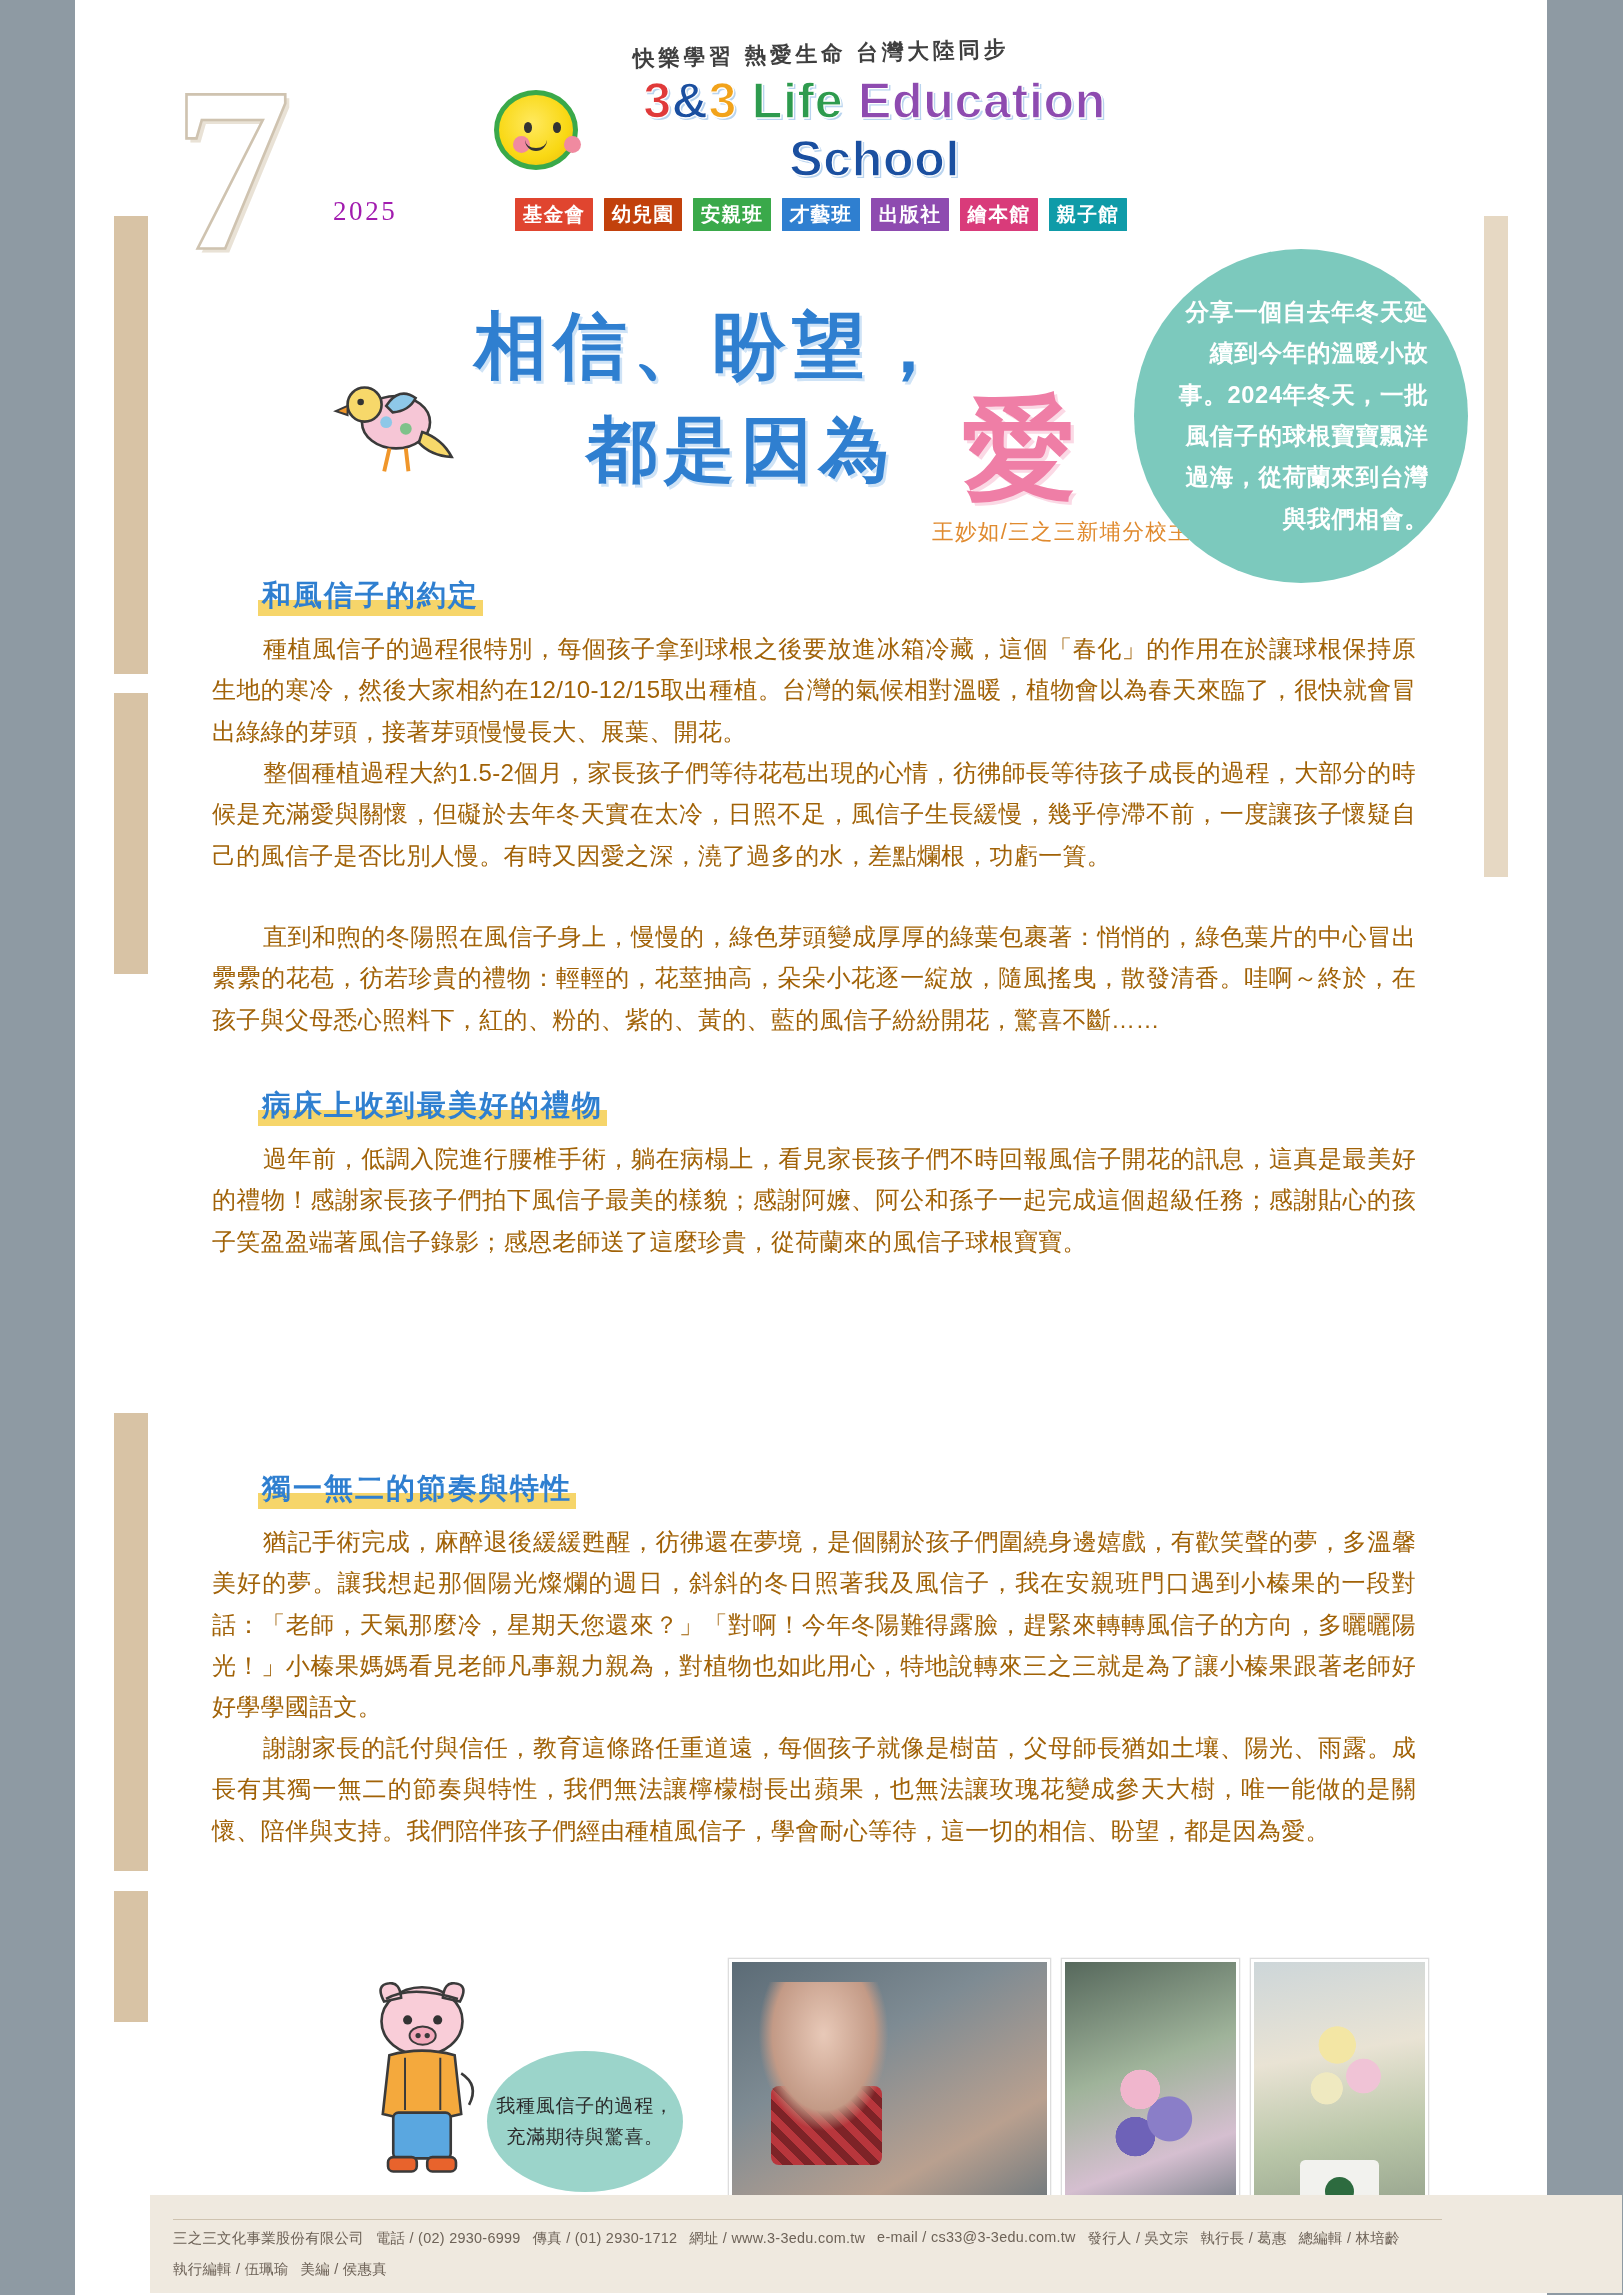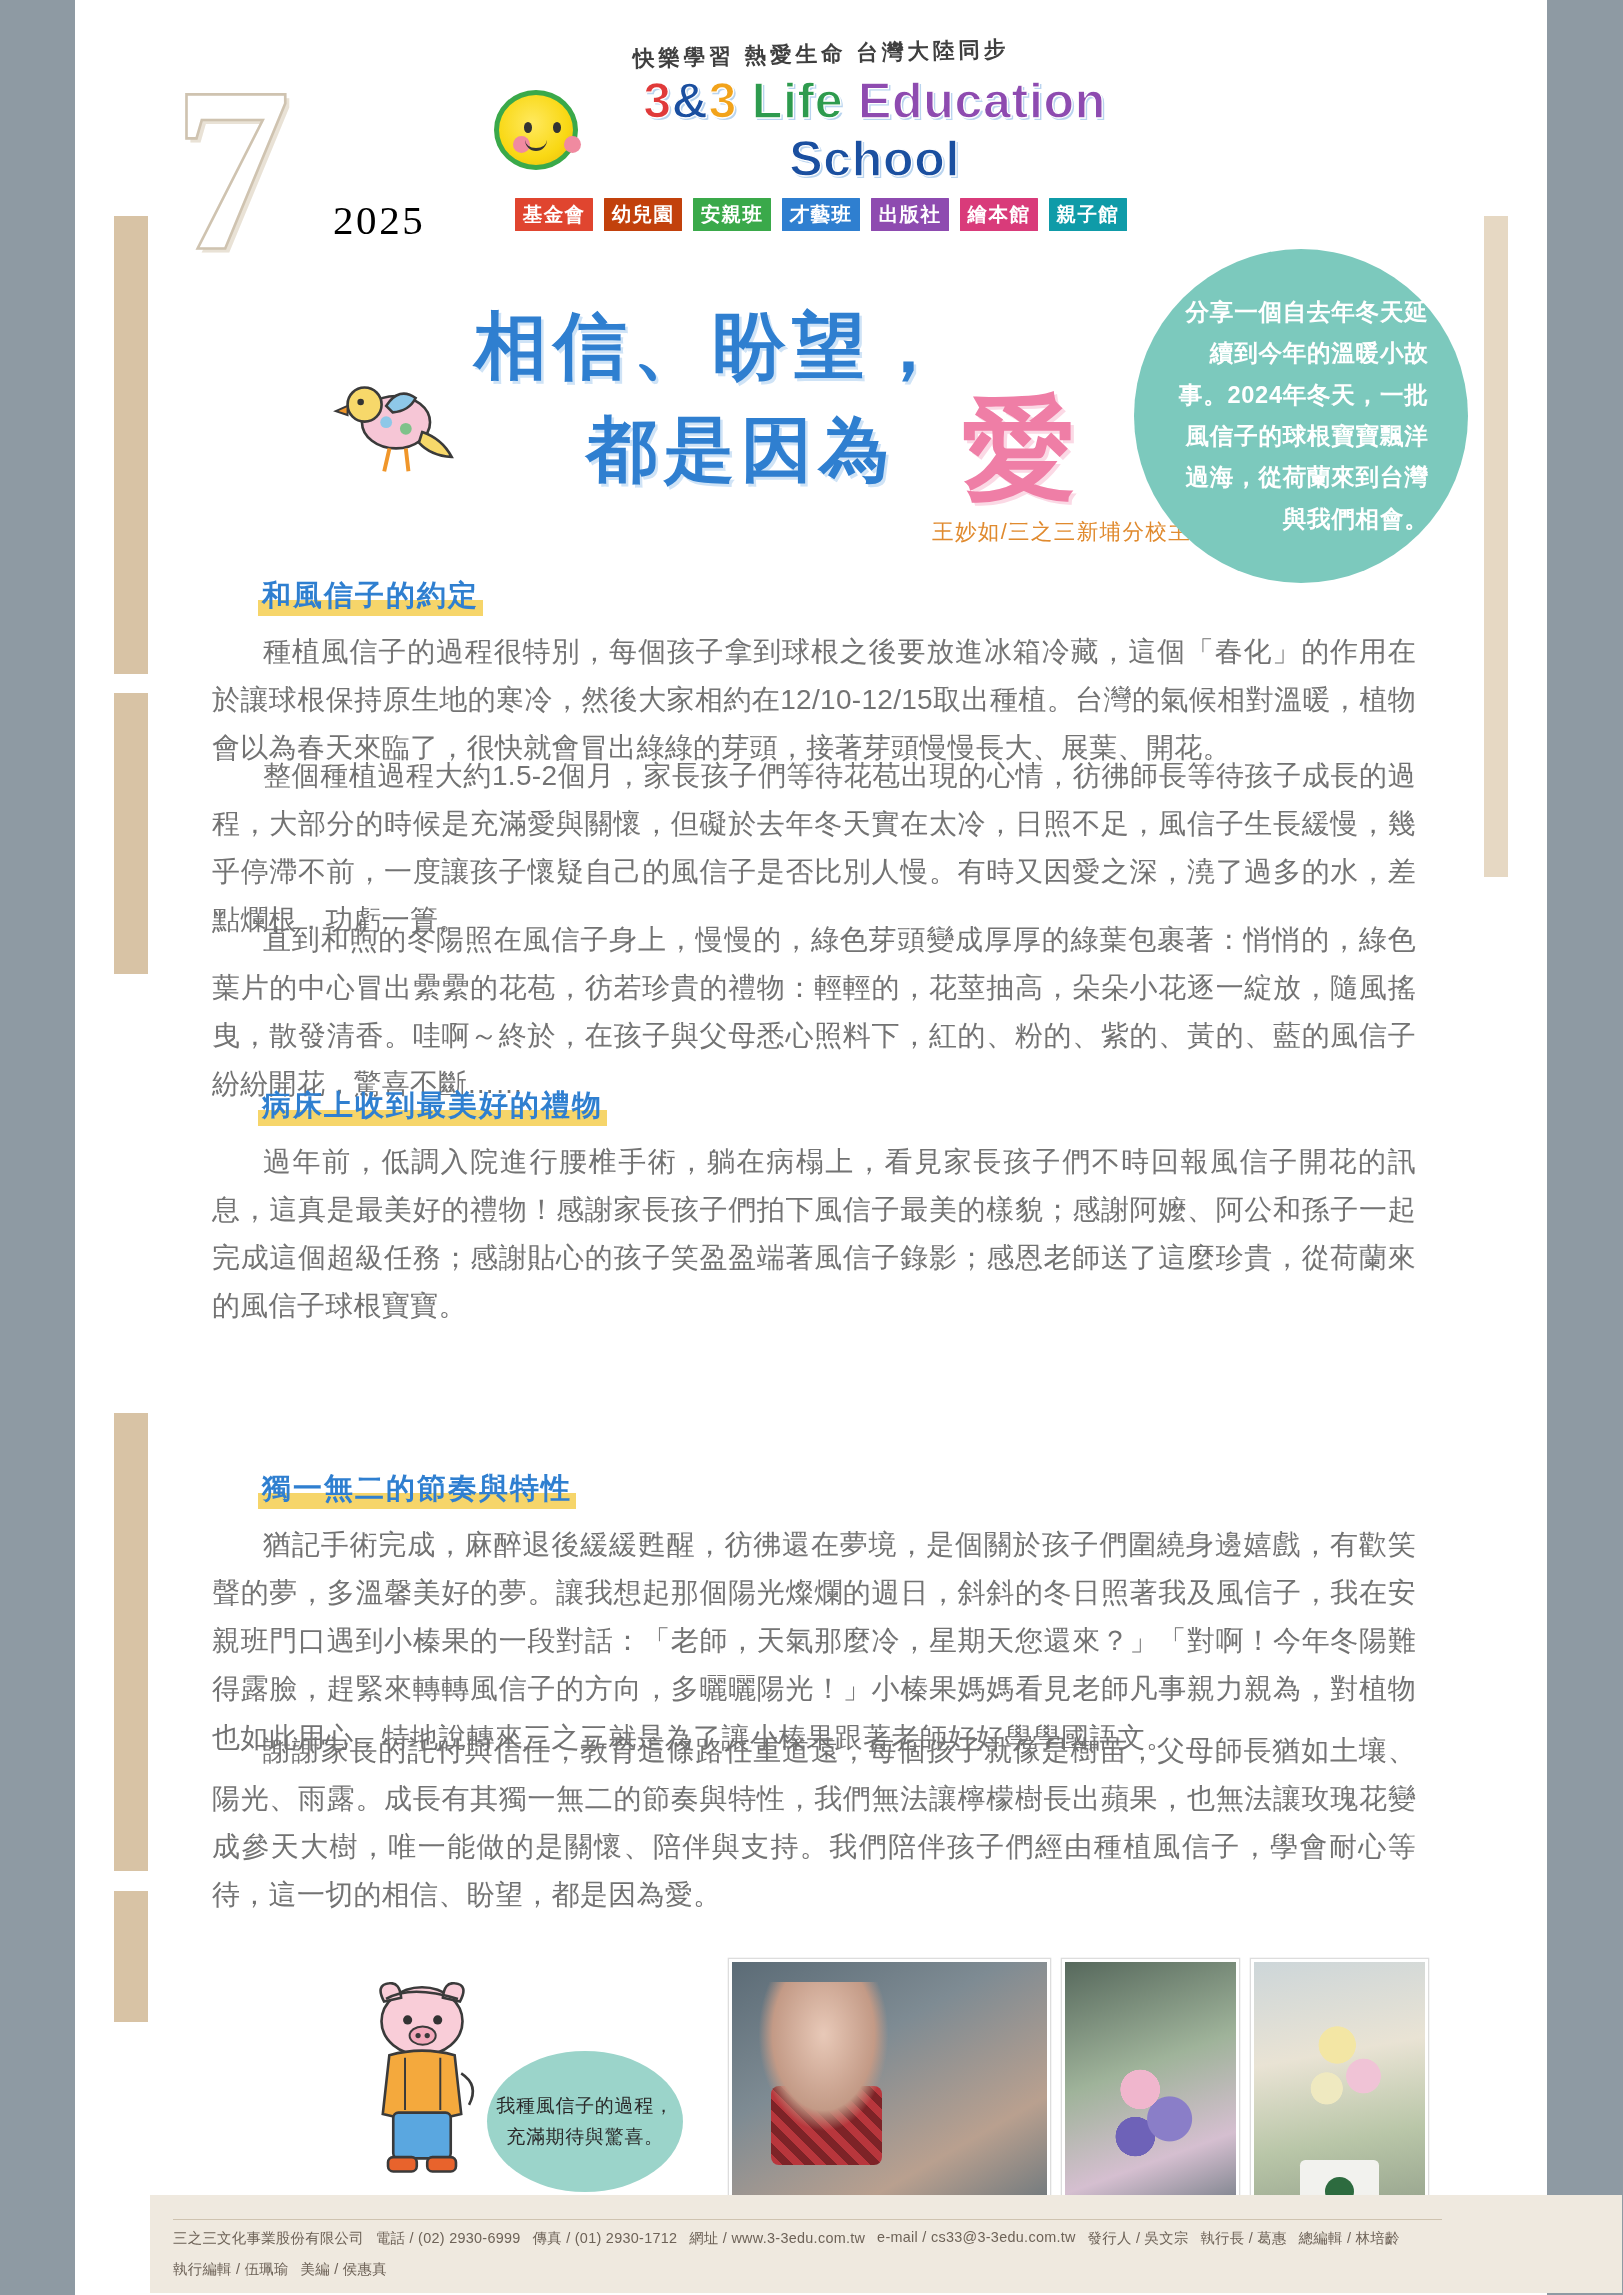--- a/index.html
+++ b/index.html
@@ -41,22 +41,22 @@
     color: #ffffff;
     -webkit-text-stroke: 2.6px #cfc3b0;
     text-shadow: 3.9px 3.9px 0 #e9e2d6;
     line-height: 1;
     letter-spacing: -6.5px;
   }
   .bigyear {
     position:absolute;
     left: 258px; top: 196px;
     font-family: "Liberation Serif", serif;
-    font-size: 41px;
-    color: #000000;
+    font-size: 27px;
+    color: #a21caf;
     letter-spacing: 2.6px;
   }
 
   
   .logo-wrap { position:absolute; left: 419px; top: 39px; width: 654px; text-align:center; }
   .logo-tag {
     font-size: 21.6px; color:#3f3f3f; letter-spacing: 3.9px; font-weight:bold;
     transform: rotate(-1.5deg);
     margin-bottom: 3.9px;
   }
@@ -135,21 +135,21 @@
 
   
   .sec-h {
     position:absolute; font-size: 29px; font-weight:bold; color:#2f7fd0;
     letter-spacing: 2px;
     background: linear-gradient(to bottom, rgba(255,255,255,0) 55%, #f6d56a 55%, #f6d56a 92%, rgba(255,255,255,0) 92%);
     padding: 0 3.9px 2.6px 3.9px;
   }
   .body-p {
     position:absolute;
-    font-size: 28px; line-height: 1.72; color:#737373;
+    font-size: 24px; line-height: 1.72; color:#a16207;
     letter-spacing: 0.3px; text-align: justify;
     font-family:"Liberation Sans", sans-serif;
   }
   .indent { text-indent: 51px; }
 
   
   .photos { position:absolute; left: 654px; top: 1959px; width: 707px; height: 281px; display:flex; gap: 11.8px; }
   .ph { border: 3.9px solid #ffffff; box-shadow: 0 0 0 1.3px #ddd; overflow:hidden; position:relative; }
   .ph1 { width: 321px; height: 275px; background: linear-gradient(150deg,#5b6b76 0%,#7e8b93 35%,#b9a08f 70%,#5d6f79 100%); }
   .ph2 { width: 177px; height: 275px; background: linear-gradient(160deg,#56685c 0%,#9fb39a 40%,#d5bfd0 70%,#5a6b72 100%); }

